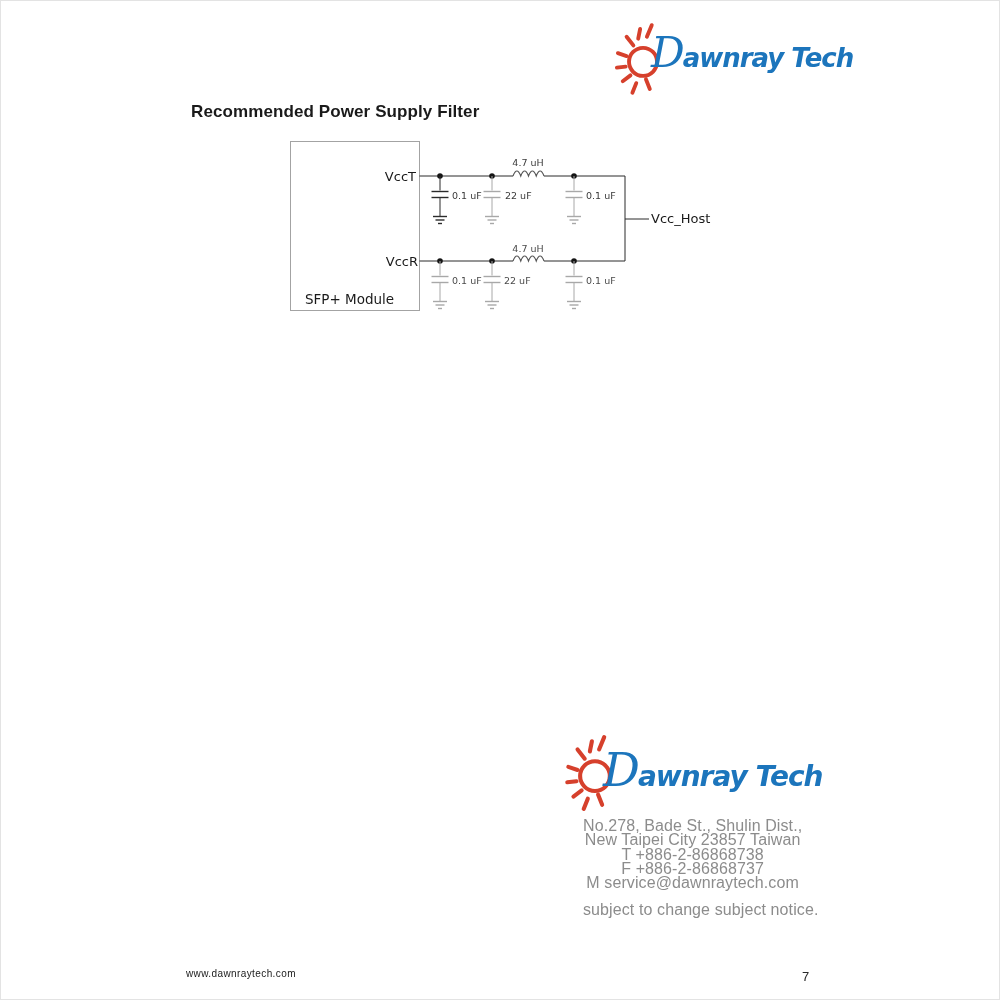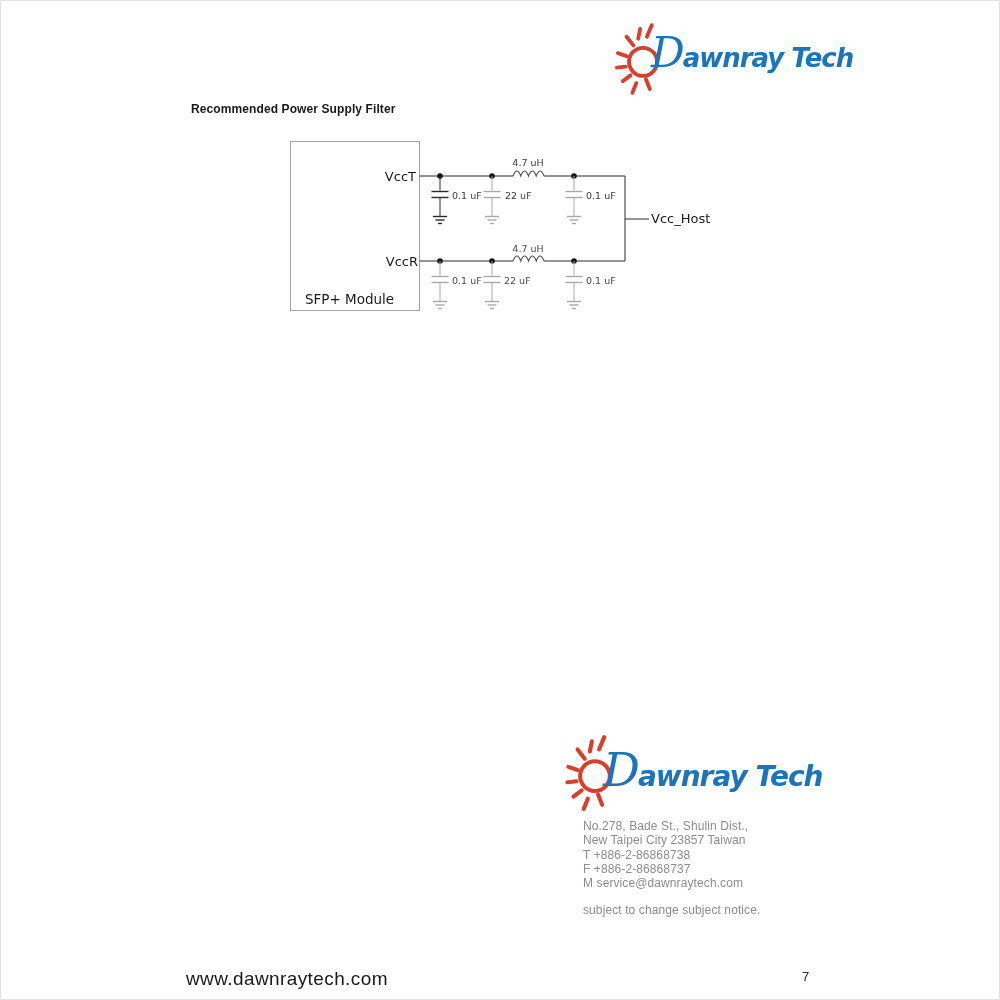--- a/index.html
+++ b/index.html
@@ -31,47 +31,48 @@
   .logo-top .brand-text { left:36px; top:17px; font-size:26px; }
   .logo-top .brand-text::first-letter { font-size:42px; }
   .logo-bottom { left:564px; top:724px; width:250px; height:88px; }
   .logo-bottom .sun-icon { left:0; top:6px; }
   .logo-bottom .brand-text { left:38px; top:22px; font-size:28px; }
   .logo-bottom .brand-text::first-letter { font-size:46px; }
 
   
   .doc-heading {
     position:absolute; left:190px; top:101px;
-    font-size:12px; font-weight:700; color:#1a1a1a;
+    font-size:17px; font-weight:700; color:#1a1a1a;
     letter-spacing:0.1px;
   }
 
   
   .circuit-svg { position:absolute; left:280px; top:132px; }
   .circuit-svg text {
     font-family:"DejaVu Sans","Liberation Sans",sans-serif;
   }
   .port-label   { font-size:13px; fill:#1a1a1a; }
   .module-label { font-size:13.5px; fill:#1a1a1a; }
   .host-label   { font-size:13px; fill:#1a1a1a; }
   .comp-label   { font-size:9.5px; fill:#3a3a3a; }
   .comp-label-dim { font-size:9.5px; fill:#4a4a4a; }
 
   
   .contact-block, .legal-block {
     position:absolute; left:582px;
-    font-size:12px; color:#8c8c8c; line-height:14.3px;
+    font-size:16px; color:#8c8c8c; line-height:14.3px;
     letter-spacing:0.1px;
+    text-align:center;
   }
   .contact-block { top:818px; }
   .legal-block   { top:902px; }
 
   .footer-url {
     position:absolute; left:185px; top:967px;
-    font-size:19px; color:#1a1a1a; letter-spacing:0.4px;
+    font-size:10px; color:#1a1a1a; letter-spacing:0.4px;
   }
   .page-number {
     position:absolute; left:801px; top:968px;
     font-size:13px; color:#2a2a2a;
   }
 </style>
 </head>
 <body>
 
 <div class="page">

